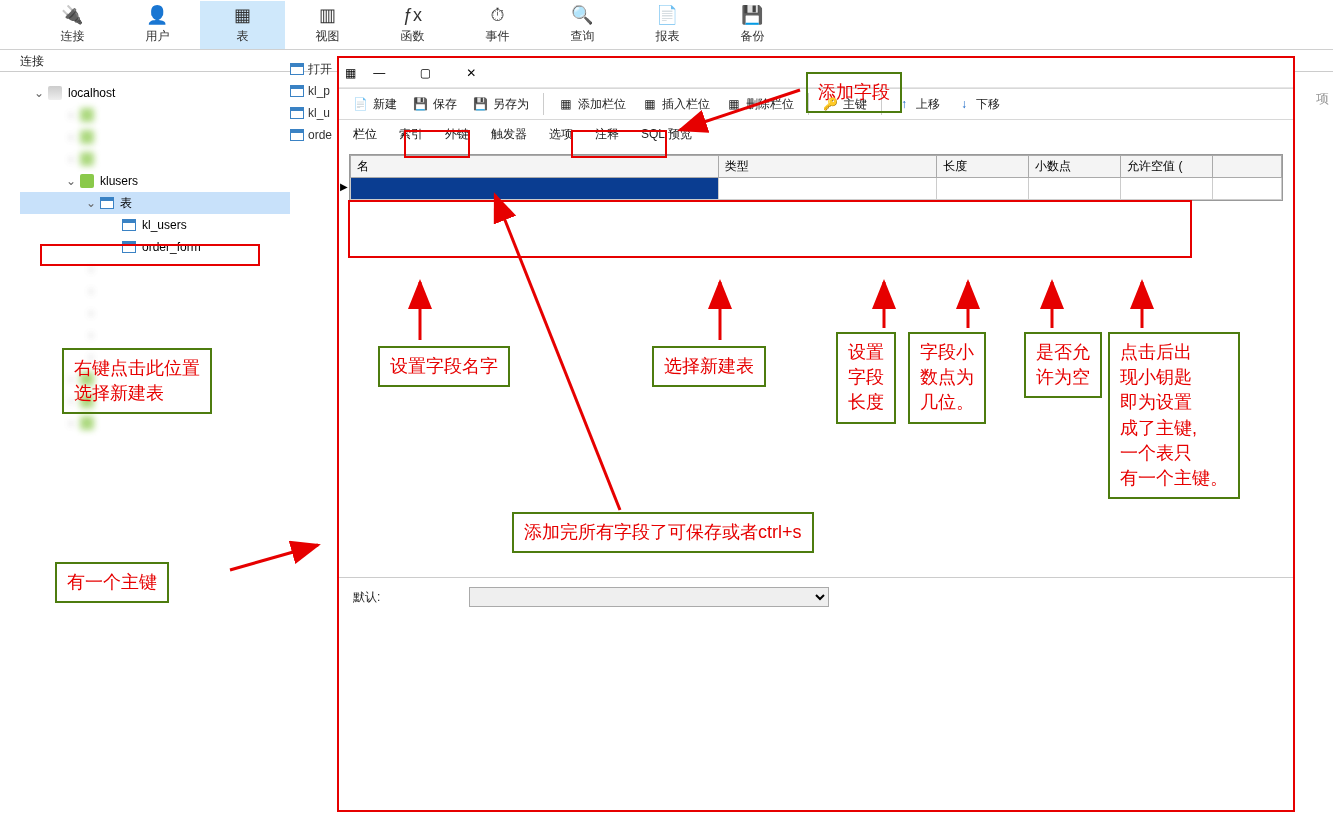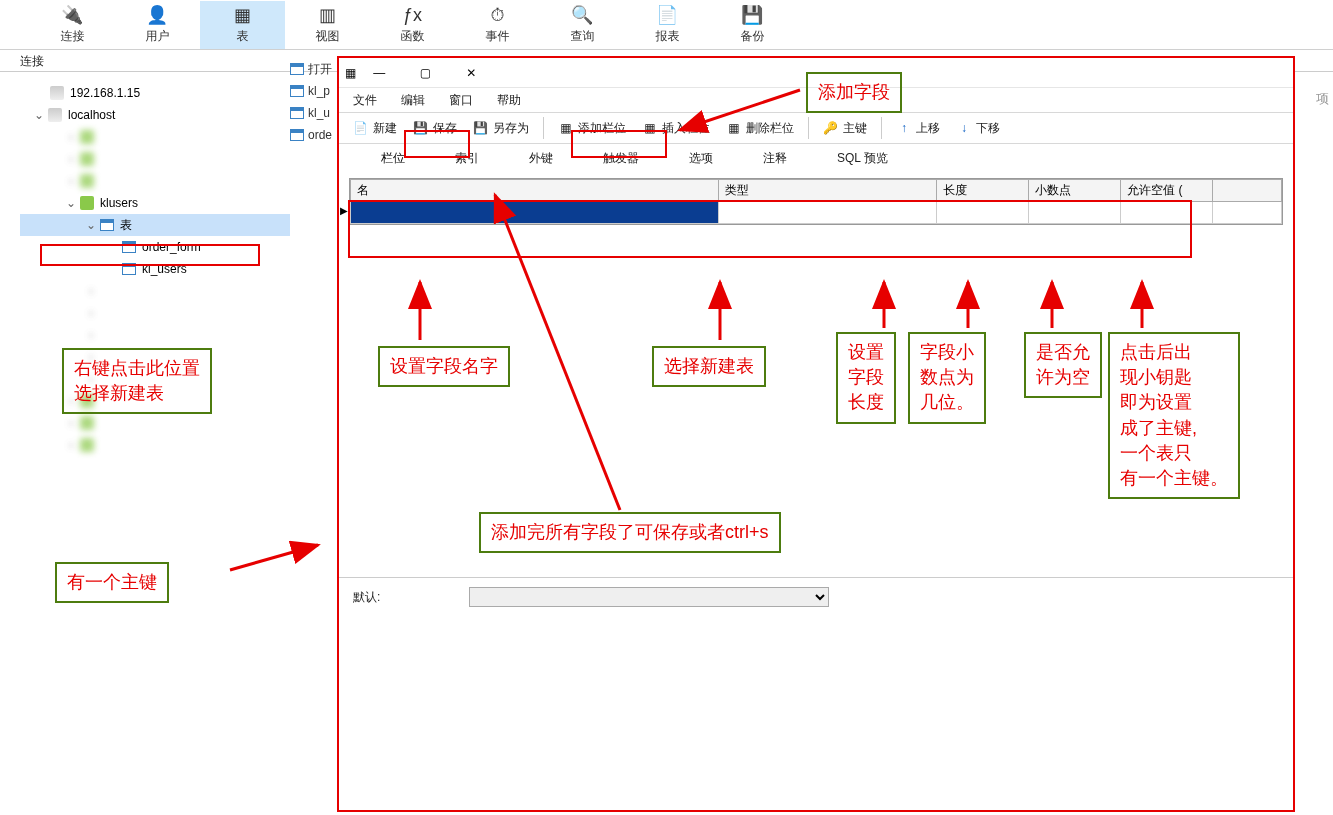--- a/index.html
+++ b/index.html
@@ -32,21 +32,21 @@
 .titlebar .tt { flex: 1; padding-left: 6px; color: #222; }
 .wbtn { width: 46px; height: 28px; display: flex; align-items: center; justify-content: center; cursor: pointer; }
 .menubar { height: 24px; display: flex; align-items: center; gap: 24px; padding-left: 14px; color: #222; }
 .menubar span { cursor: pointer; }
 .toolbar2 { height: 32px; display: flex; align-items: center; gap: 4px; padding: 0 8px; border-top: 1px solid #d8d8d8; border-bottom: 1px solid #d8d8d8; }
 .tb2 { display: flex; align-items: center; gap: 4px; padding: 2px 6px; cursor: pointer; color: #222; }
 .tb2 .smi { width:16px;height:16px;display:flex;align-items:center;justify-content:center; }
 .sep { width:1px; height:22px; background:#ccc; margin:0 4px; }
 
 .tabs2 { height: 28px; display: flex; align-items: center; gap: 22px; padding-left: 14px; color: #222; }
-.tabs2 .t2 { cursor: pointer; margin-left: 28px; }
+.tabs2 .t2 { cursor: pointer; }
 .tabs2 .t2.act { color: #000; }
 
 .gridwrap { padding: 6px 10px; }
 .grid { border: 1px solid #999; border-bottom: 1px solid #999; position: relative; }
 .grid table { border-collapse: collapse; width: 100%; }
 .grid th { border: 1px solid #aaa; background: #f4f4f4; height: 22px; text-align: left; padding-left: 6px; font-weight: normal; }
 .grid td { border: 1px solid #ccc; height: 22px; padding-left: 4px; }
 .cursor-cell { background: #0a3d91; }
 .rowptr { position:absolute; left:-10px; top:26px; font-size:10px; color:#000; }
 
@@ -112,26 +112,20 @@
   <div class="topbtn">
       <div class="topicon">💾</div>
       <span>备份</span>
     </div>
 </div>
 
 <div class="connhdr">连接</div>
 
 <div class="left">
   <div class="tree">
-    <div class="node" style="padding-left:28px">
-        <span class="ticon">
-          <span class="srvico"></span>
-        </span>
-        <span>192.168.1.15</span>
-      </div>
     <div class="node" style="padding-left:12px">
         <span class="arrow">⌄</span>
         <span class="ticon">
           <span class="srvico"></span>
         </span>
         <span>localhost</span>
       </div>
     <div class="node blur" style="padding-left:44px">
         <span class="arrow">›</span>
         <span class="ticon">
@@ -164,27 +158,27 @@
         <span class="arrow">⌄</span>
         <span class="ticon">
           <span class="tabico"></span>
         </span>
         <span>表</span>
       </div>
     <div class="node" style="padding-left:100px">
         <span class="ticon">
           <span class="tabico"></span>
         </span>
+        <span>kl_users</span>
+      </div>
+    <div class="node" style="padding-left:100px">
+        <span class="ticon">
+          <span class="tabico"></span>
+        </span>
         <span>order_form</span>
-      </div>
-    <div class="node" style="padding-left:100px">
-        <span class="ticon">
-          <span class="tabico"></span>
-        </span>
-        <span>kl_users</span>
       </div>
     <div class="node blur" style="padding-left:64px">
         <span class="arrow">›</span>
         <span>&nbsp;</span>
       </div>
     <div class="node blur" style="padding-left:64px">
         <span class="arrow">›</span>
         <span>&nbsp;</span>
       </div>
     <div class="node blur" style="padding-left:64px">
@@ -241,26 +235,20 @@
       <span>orde</span>
     </div>
 </div>
 
 <div class="modal">
   <div class="titlebar">
     <span class="ticon">▦</span>
     <div class="wbtn">—</div>
     <div class="wbtn">▢</div>
     <div class="wbtn">✕</div>
-  </div>
-  <div class="menubar">
-    <span>文件</span>
-    <span>编辑</span>
-    <span>窗口</span>
-    <span>帮助</span>
   </div>
   <div class="toolbar2">
     <div class="tb2">
         <span class="smi">📄</span>
         <span>新建</span>
       </div>
     <div class="tb2">
         <span class="smi">💾</span>
         <span>保存</span>
       </div>
@@ -359,21 +347,21 @@
 数点为
 几位。</div>
 <div class="anno" style="left:1024px; top:332px; white-space:pre">是否允
 许为空</div>
 <div class="anno" style="left:1108px; top:332px; white-space:pre">点击后出
 现小钥匙
 即为设置
 成了主键,
 一个表只
 有一个主键。</div>
-<div class="anno sm" style="left:479px; top:512px">添加完所有字段了可保存或者ctrl+s</div>
+<div class="anno sm" style="left:512px; top:512px">添加完所有字段了可保存或者ctrl+s</div>
 
 <div class="ghost-right">项</div>
 
 <svg class="arrow-svg" style="left:0;top:0" width="1333" height="815">
   <defs>
       <marker id="ah" markerWidth="10" markerHeight="8" refX="9" refY="4" orient="auto">
         <polygon points="0 0, 10 4, 0 8" fill="#e60000"></polygon>
       </marker>
     </defs>
 

